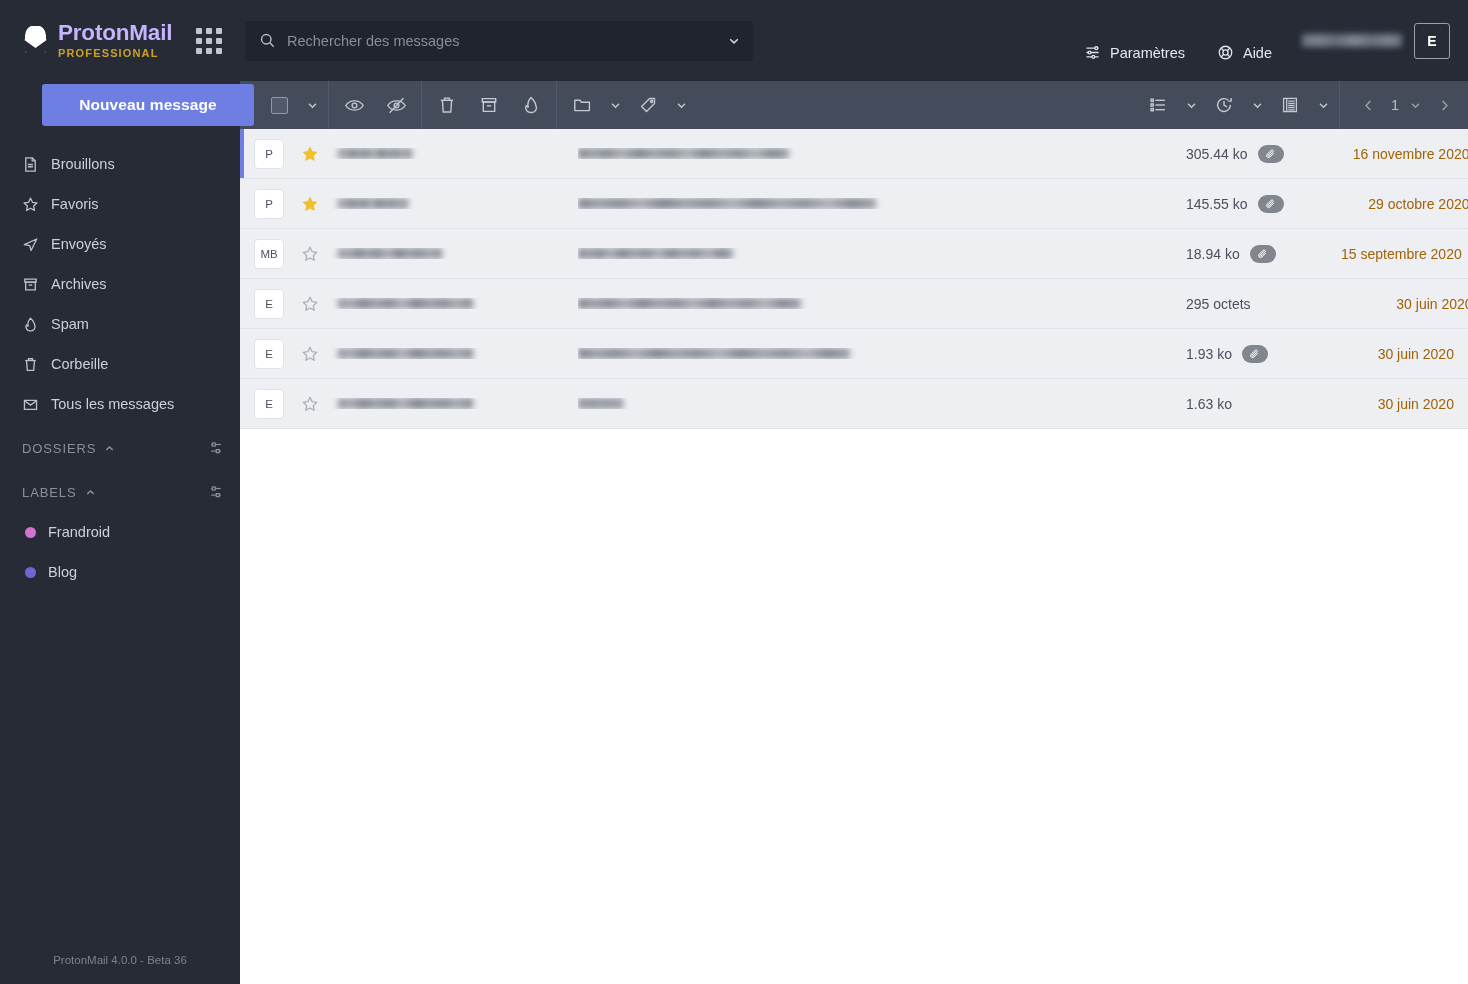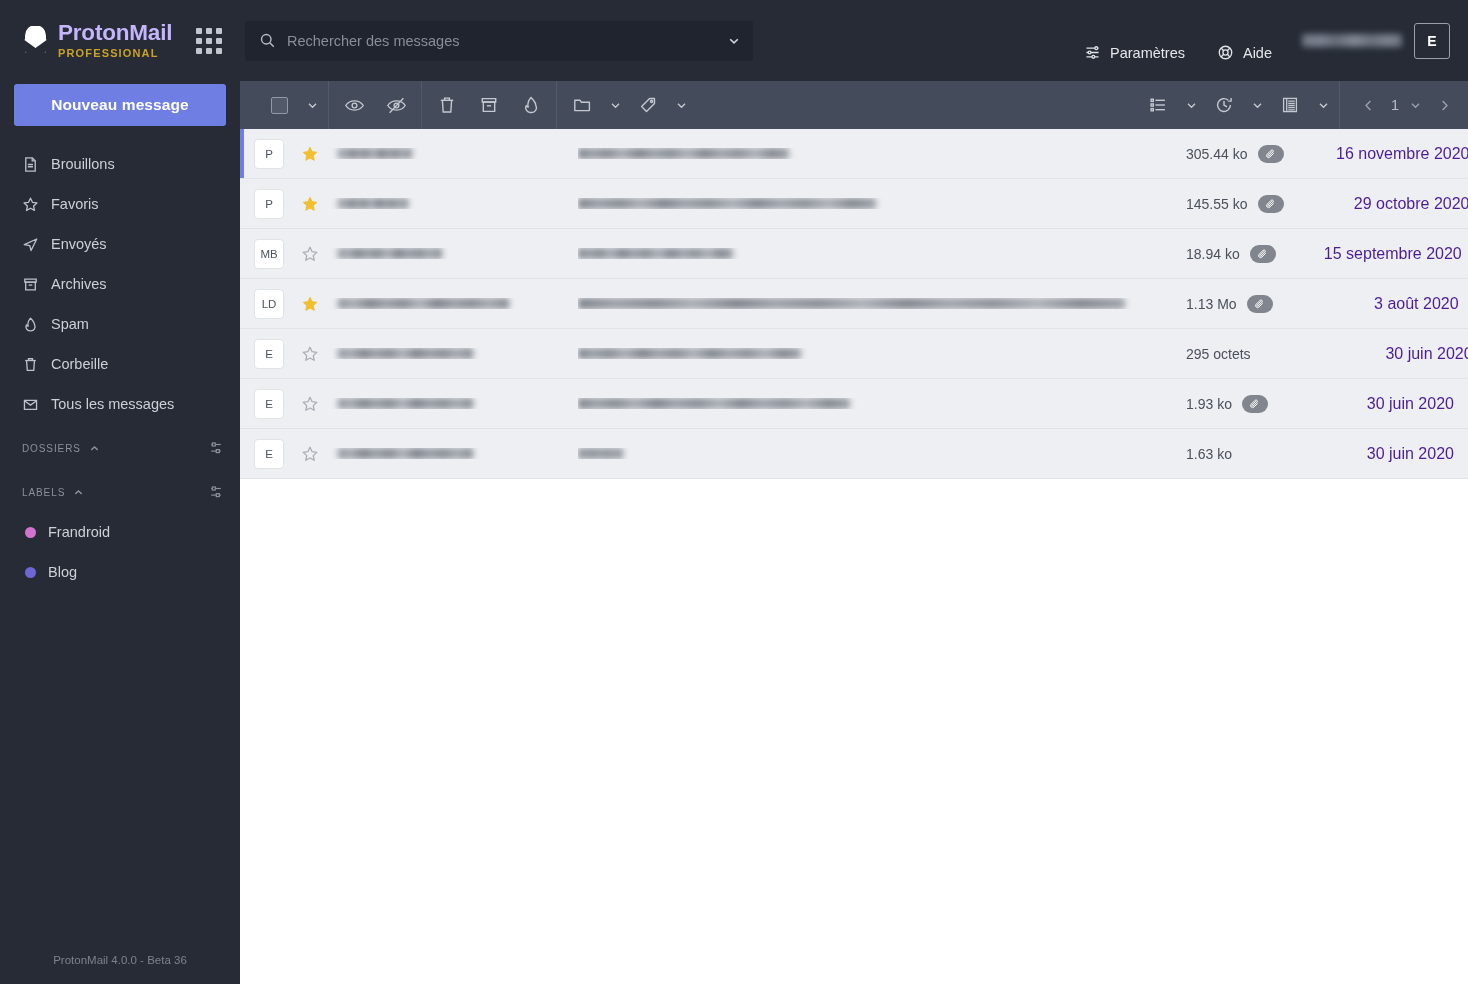--- a/index.html
+++ b/index.html
@@ -65,21 +65,21 @@
     gap: 4px;
     cursor: pointer;
   }
   .apps-grid i {
     display: block;
     width: 6px; height: 6px;
     background: #c2c6ce;
     border-radius: 1px;
   }
 
-  .compose-wrap { padding: 0 14px; margin-top: 3px; }
+  .compose-wrap { padding: 0 14px; margin-top: 3px; margin-left: 28px; }
   .compose-btn {
     width: 212px;
     height: 42px;
     background: #6f7ee2;
     border: none;
     border-radius: 3px;
     color: #fff;
     font-size: 15.5px;
     font-weight: bold;
     font-family: "Liberation Sans", sans-serif;
@@ -117,21 +117,21 @@
   .section-head {
     height: 40px;
     display: flex;
     align-items: center;
     padding-left: 22px;
     padding-right: 16px;
     gap: 8px;
     margin-top: 4px;
   }
   .section-head .title {
-    font-size: 10px;
+    font-size: 13px;
     color: #8b909b;
     letter-spacing: 0.9px;
     font-weight: normal;
   }
   .section-head .caret { width: 11px; height: 11px; cursor: pointer; }
   .section-head .cfg {
     margin-left: auto;
     width: 16px; height: 16px;
     cursor: pointer;
   }
@@ -417,22 +417,22 @@
     display: flex;
     align-items: center;
     justify-content: center;
     margin-left: 10px;
     flex-shrink: 0;
   }
   .attach-spacer { width: 36px; flex-shrink: 0; }
   .msg-date {
     width: 168px;
     text-align: right;
-    font-size: 16px;
-    color: #4c1d95;
+    font-size: 14px;
+    color: #a16207;
     white-space: nowrap;
     margin-left: 18px;
   }
 </style>
 </head>
 <body>
 
 <div class="app">
 
   <aside class="sidebar">
@@ -817,41 +817,20 @@
               <span class="msg-size">18.94 ko</span>
               <span class="attach-badge">
                 <svg viewBox="0 0 16 16" width="12" height="12" fill="none" stroke="#ffffff" stroke-width="1.3">
                   <path d="M11.2 7.4 6.6 12a2.6 2.6 0 0 1-3.7-3.7l5.4-5.4a1.8 1.8 0 0 1 2.5 2.5l-5.3 5.3a.9.9 0 0 1-1.3-1.3l4.8-4.8" stroke-linecap="round"></path>
                 </svg>
               </span>
               <span class="msg-date">15 septembre 2020</span>
             </div>
           </div>
           <div class="msg-row">
-            <div class="msg-avatar">LD</div>
-            <svg viewBox="0 0 18 18" class="msg-star">
-              <path d="M9 2.3 11.1 6.7 15.8 7.3 12.3 10.6 13.2 15.3 9 13l-4.2 2.3.9-4.7L2.2 7.3l4.7-.6z" stroke-linejoin="round" fill="#f0c030" stroke="#f0c030" stroke-width="1"></path>
-            </svg>
-            <div class="sender-cell">
-              <div class="blur-txt sender-blur" style="width: 171px;"></div>
-            </div>
-            <div class="subject-cell">
-              <div class="blur-txt subject-blur" style="width: 547px;"></div>
-            </div>
-            <div class="msg-right">
-              <span class="msg-size">1.13 Mo</span>
-              <span class="attach-badge">
-                <svg viewBox="0 0 16 16" width="12" height="12" fill="none" stroke="#ffffff" stroke-width="1.3">
-                  <path d="M11.2 7.4 6.6 12a2.6 2.6 0 0 1-3.7-3.7l5.4-5.4a1.8 1.8 0 0 1 2.5 2.5l-5.3 5.3a.9.9 0 0 1-1.3-1.3l4.8-4.8" stroke-linecap="round"></path>
-                </svg>
-              </span>
-              <span class="msg-date">3 août 2020</span>
-            </div>
-          </div>
-          <div class="msg-row">
             <div class="msg-avatar">E</div>
             <svg viewBox="0 0 18 18" class="msg-star">
               <path d="M9 2.3 11.1 6.7 15.8 7.3 12.3 10.6 13.2 15.3 9 13l-4.2 2.3.9-4.7L2.2 7.3l4.7-.6z" stroke-linejoin="round" fill="none" stroke="#a9adb5" stroke-width="1.3"></path>
             </svg>
             <div class="sender-cell">
               <div class="blur-txt sender-blur" style="width: 135px;"></div>
             </div>
             <div class="subject-cell">
               <div class="blur-txt subject-blur" style="width: 223px;"></div>
             </div>

